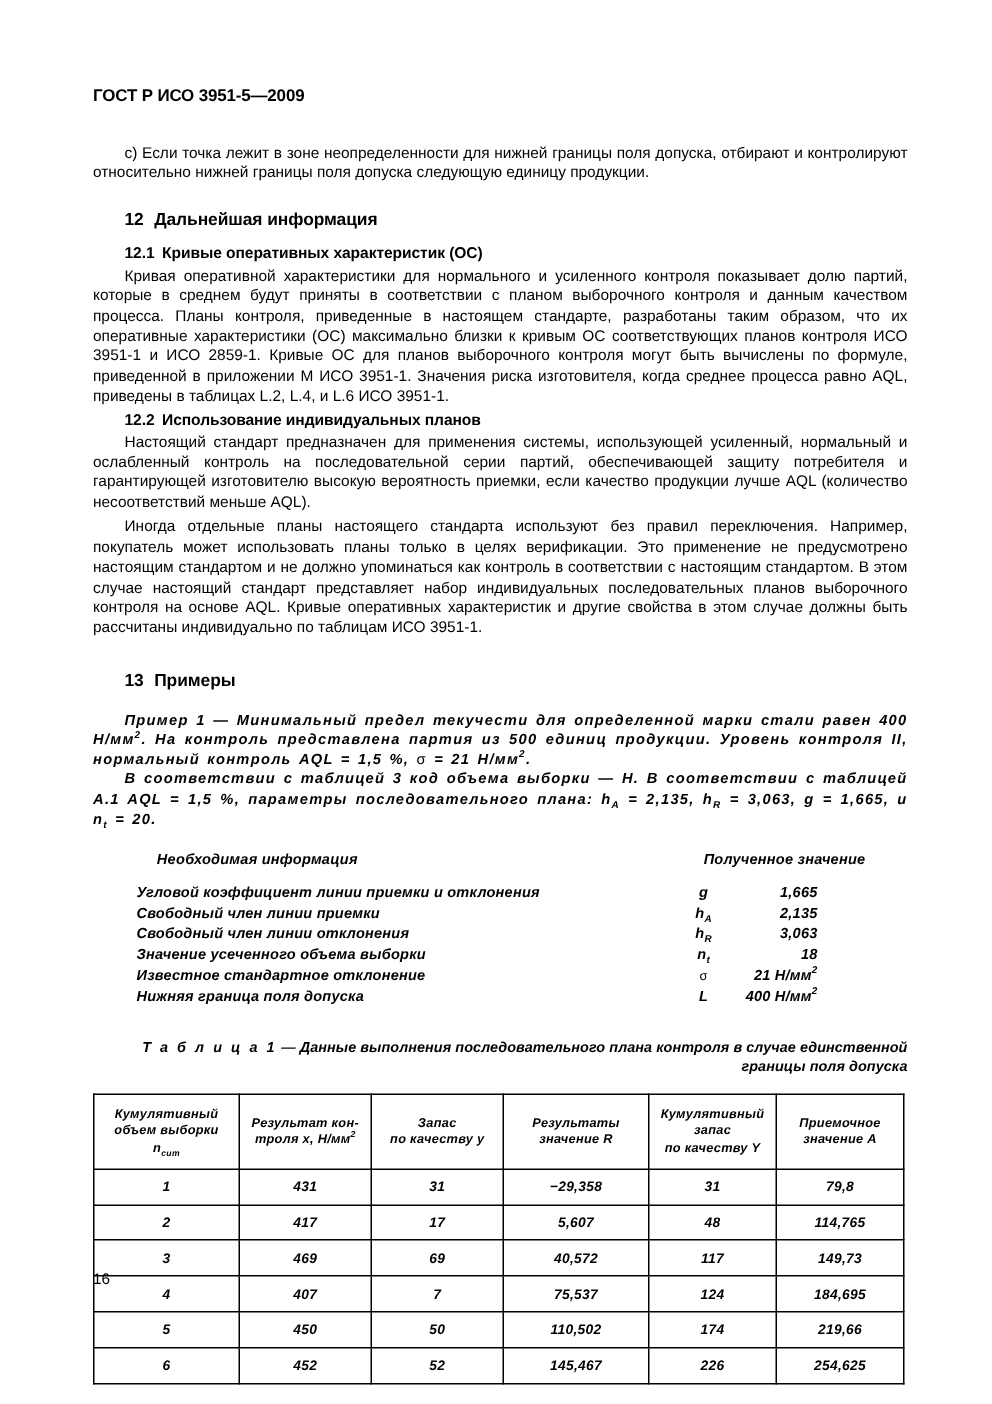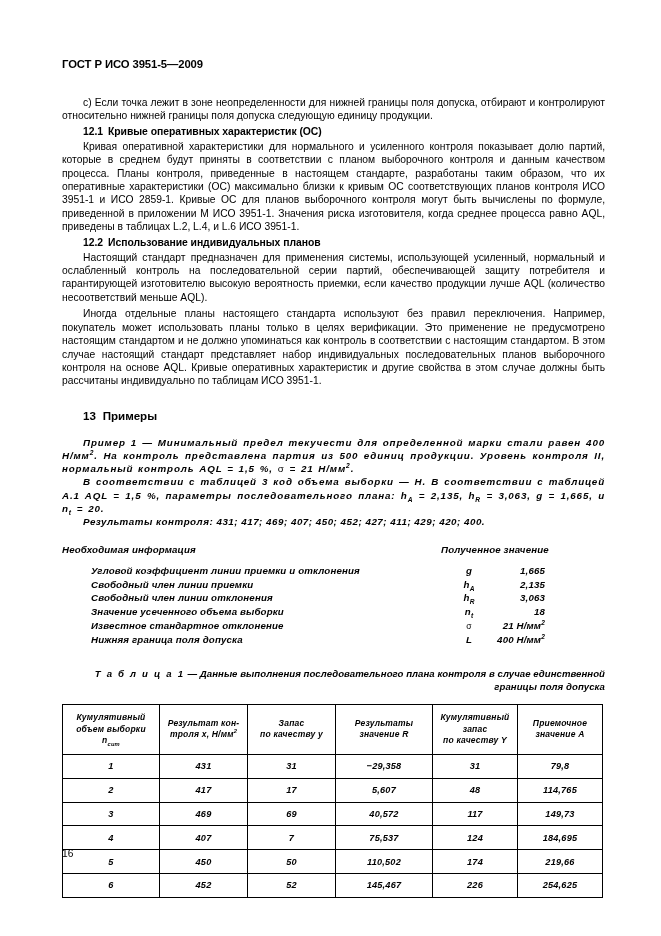--- a/index.html
+++ b/index.html
@@ -95,22 +95,22 @@
     width: 100%;
   }
   table.params td {
     padding: 1.4px 0;
     vertical-align: baseline;
   }
   .params .c-label  { width: 370px; padding-left: 29px; }
   .params .c-symbol { width: 62px; text-align: center; }
   .params .c-value  { text-align: right; padding-right: 60px; white-space: nowrap; }
   .params tr.head td { padding-bottom: 9px; }
-  .params tr.head .c-head-left  { padding-left: 0; padding-right: 160px;}
-  .params tr.head .c-head-right { text-align: left; }
+  .params tr.head .c-head-left  { text-align: center; padding-left: 0; padding-right: 160px;}
+  .params tr.head .c-head-right { text-align: center; }
 
   
   .tbl-caption {
     margin-top: 22px;
     font-size: 9.6px;
     font-style: italic;
     font-weight: bold;
     line-height: 12.6px;
     letter-spacing: 0.05px;
     text-align: right;
@@ -161,20 +161,23 @@
 </head>
 <body>
 
 <div class="page">
   <div class="content">
 
     <div class="doc-header">ГОСТ Р ИСО 3951-5—2009</div>
 
     <p class="body indent">c)  Если точка лежит в зоне неопределенности для нижней границы поля допуска, отбирают и контролируют относительно нижней границы поля допуска следующую единицу продукции.</p>
 
+    <h2 class="sec">
+      <span class="num">12</span><span>Дальнейшая информация</span>
+    </h2>
 
     <h3 class="subsec">
       <span class="num">12.1</span><span>Кривые оперативных характеристик (ОС)</span>
     </h3>
 
     <p class="body indent">Кривая оперативной характеристики для нормального и усиленного контроля показывает долю партий, которые в среднем будут приняты в соответствии с планом выборочного контроля и данным качеством процесса. Планы контроля, приведенные в настоящем стандарте, разработаны таким образом, что их оперативные характеристики (ОС) максимально близки к кривым ОС соответствующих планов контроля ИСО 3951-1 и ИСО 2859-1. Кривые ОС для планов выборочного контроля могут быть вычислены по формуле, приведенной в приложении М ИСО 3951-1. Значения риска изготовителя, когда среднее процесса равно AQL, приведены в таблицах L.2, L.4, и L.6 ИСО 3951-1.</p>
 
     <h3 class="subsec">
       <span class="num">12.2</span><span>Использование индивидуальных планов</span>
     </h3>
@@ -187,23 +190,20 @@
     </h2>
 
     <p class="example indent wide" style="text-align:justify;">
       <span>Пример 1 — Минимальный предел текучести для определенной марки стали равен 400 Н/мм</span><sup>2</sup><span>. На контроль представлена партия из 500 единиц продукции. Уровень контроля II, нормальный контроль AQL = 1,5 %, </span><span style="font-style:normal;font-weight:normal;">σ</span><span> = 21 Н/мм</span><sup>2</sup><span>.</span>
     </p>
 
     <p class="example indent wide" style="text-align:justify;">
       <span>В соответствии с таблицей 3 код объема выборки — H. В соответствии с таблицей A.1 AQL = 1,5 %, параметры последовательного плана: h</span><sub>A</sub><span> = 2,135, h</span><sub>R</sub><span> = 3,063, g = 1,665, и n</span><sub>t</sub><span> = 20.</span>
     </p>
 
-    <p class="example indent" style="letter-spacing:0.5px;">
-      <span>Результаты контроля: 431; 417; 469; 407; 450; 452; 427; 411; 429; 420; 400.</span>
-    </p>
 
     <div class="param-block">
       <table class="params">
         <tbody>
           <tr class="head">
             <td class="c-head-left" colspan="1">Необходимая информация</td>
             <td class="c-head-right" colspan="2">Полученное значение</td>
           </tr>
           <tr>
             <td class="c-label">Угловой коэффициент линии приемки и отклонения</td>

